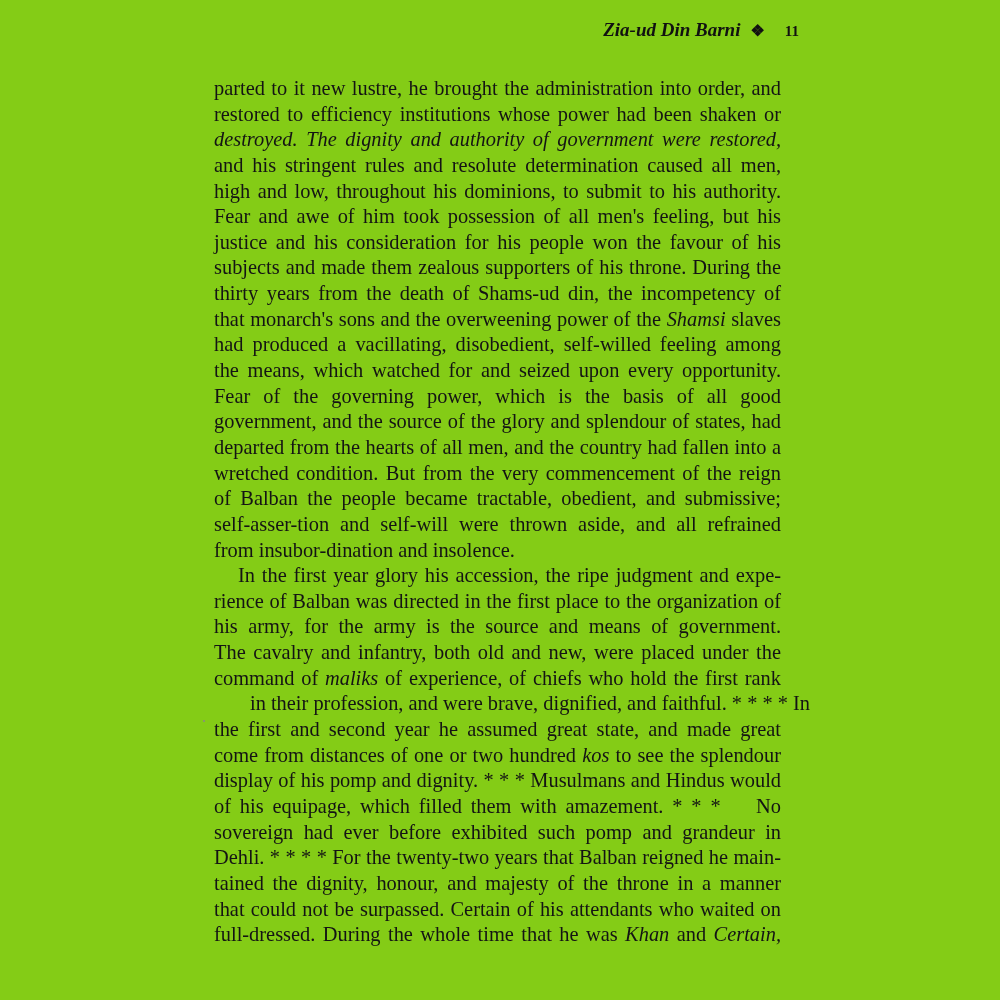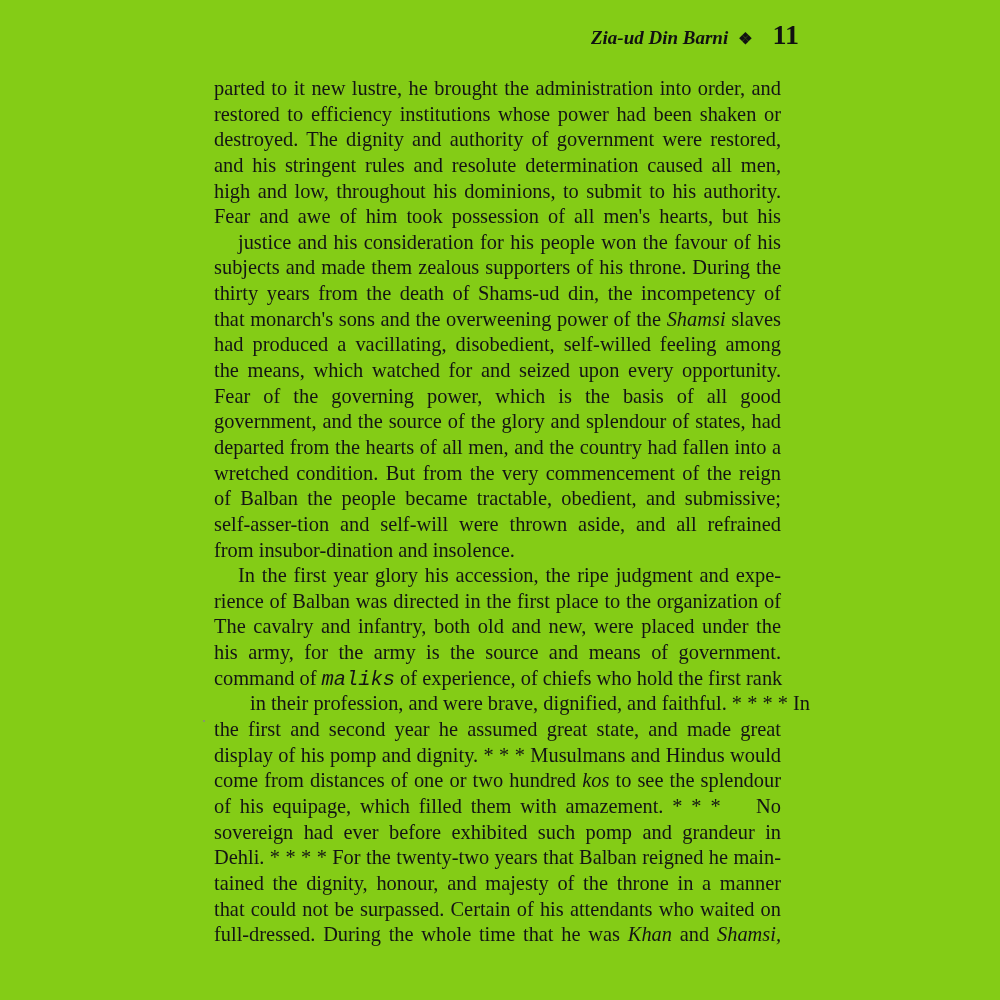--- a/index.html
+++ b/index.html
@@ -5,21 +5,21 @@
     html, body { margin: 0; padding: 0; background: #ffffff; }
     body { width: 1000px; height: 1000px; position: relative; overflow: hidden; }
     .page { position: absolute; left: 0; top: 0; width: 1000px; height: 1000px; background: #84cc16; padding-left: 16px; }
     .running-head {
       position: absolute; top: 19px; right: 217px;
       font-family: "Liberation Serif", serif; font-size: 19px; color: #111;
       display: flex; align-items: baseline; white-space: nowrap;
     }
     .running-head .title { font-style: italic; font-weight: bold; }
     .running-head .orn { margin: 0 0 0 10px; font-size: 16px; font-weight: bold; }
-    .running-head .num { margin-left: 20px; font-weight: bold; font-size: 28px; }
+    .running-head .num { margin-left: 20px; font-weight: bold; font-size: 15px; }
     .body-text {
       position: absolute; left: 214px; top: 76px; width: 567px;
       font-family: "Liberation Serif", serif; font-size: 20.4px; line-height: 25.65px;
       color: #141414;
     }
     .line {
       display: block; height: 25.65px; white-space: nowrap;
       text-align: justify; text-align-last: justify;
     }
     .line.last { text-align-last: left; }
@@ -33,51 +33,51 @@
   <div class="running-head">
     <span class="title">Zia-ud Din Barni</span>
     <span class="orn">❖</span>
     <span class="num">11</span>
   </div>
 
   <div class="body-text" id="body-text">
       <div>
         <span class="line"><span style="white-space: pre;">parted to it new lustre, he brought the administration into order, and</span></span>
         <span class="line"><span style="white-space: pre;">restored to efficiency institutions whose power had been shaken or</span></span>
-        <span class="line"><span style="white-space: pre;">destroyed. The dignity and authority of government were restored,</span></span>
+        <span class="line"><span style="white-space: pre; font-style: italic;">destroyed. The dignity and authority of government were restored,</span></span>
         <span class="line"><span style="white-space: pre;">and his stringent rules and resolute determination caused all men,</span></span>
         <span class="line"><span style="white-space: pre;">high and low, throughout his dominions, to submit to his authority.</span></span>
-        <span class="line"><span style="white-space: pre;">Fear and awe of him took possession of all men's hearts, but his</span></span>
-        <span class="line"><span style="white-space: pre; margin-left: 24px;">justice and his consideration for his people won the favour of his</span></span>
+        <span class="line"><span style="white-space: pre;">Fear and awe of him took possession of all men's feeling, but his</span></span>
+        <span class="line"><span style="white-space: pre;">justice and his consideration for his people won the favour of his</span></span>
         <span class="line"><span style="white-space: pre;">subjects and made them zealous supporters of his throne. During the</span></span>
         <span class="line"><span style="white-space: pre;">thirty years from the death of Shams-ud din, the incompetency of</span></span>
         <span class="line"><span style="white-space: pre;">that monarch's sons and the overweening power of the </span><em style="white-space: pre;">Shamsi</em><span style="white-space: pre;"> slaves</span></span>
         <span class="line"><span style="white-space: pre;">had produced a vacillating, disobedient, self-willed feeling among</span></span>
         <span class="line"><span style="white-space: pre;">the means, which watched for and seized upon every opportunity.</span></span>
         <span class="line"><span style="white-space: pre;">Fear of the governing power, which is the basis of all good</span></span>
         <span class="line"><span style="white-space: pre;">government, and the source of the glory and splendour of states, had</span></span>
         <span class="line"><span style="white-space: pre;">departed from the hearts of all men, and the country had fallen into a</span></span>
         <span class="line"><span style="white-space: pre;">wretched condition. But from the very commencement of the reign</span></span>
         <span class="line"><span style="white-space: pre; margin-top: 20px;">of Balban the people became tractable, obedient, and submissive;</span></span>
         <span class="line"><span style="white-space: pre;">self-asser-tion and self-will were thrown aside, and all refrained</span></span>
         <span class="line last"><span style="white-space: pre;">from insubor-dination and insolence.</span></span>
       </div>
       <div>
         <span class="line indent"><span style="white-space: pre;">In the first year glory his accession, the ripe judgment and expe-</span></span>
         <span class="line"><span style="white-space: pre;">rience of Balban was directed in the first place to the organization of</span></span>
+        <span class="line"><span style="white-space: pre;">his army, for the army is the source and means of government.</span></span>
         <span class="line"><span style="white-space: pre;">The cavalry and infantry, both old and new, were placed under the</span></span>
-        <span class="line"><span style="white-space: pre;">his army, for the army is the source and means of government.</span></span>
-        <span class="line"><span style="white-space: pre;">command of </span><em style="white-space: pre; font-family: Liberation Mono, monospace;">maliks</em><span style="white-space: pre;"> of experience, of chiefs who hold the first rank</span></span>
+        <span class="line"><span style="white-space: pre;">command of </span><em style="white-space: pre;">maliks</em><span style="white-space: pre;"> of experience, of chiefs who hold the first rank</span></span>
         <span class="line"><span style="white-space: pre; margin-left: 36px;">in their profession, and were brave, dignified, and faithful. * * * * In</span></span>
         <span class="line"><span style="white-space: pre;">the first and second year he assumed great state, and made great</span></span>
+        <span class="line"><span style="white-space: pre;">come from distances of one or two hundred </span><em style="white-space: pre;">kos</em><span style="white-space: pre;"> to see the splendour</span></span>
         <span class="line"><span style="white-space: pre;">display of his pomp and dignity. * * * Musulmans and Hindus would</span></span>
-        <span class="line"><span style="white-space: pre;">come from distances of one or two hundred </span><em style="white-space: pre;">kos</em><span style="white-space: pre;"> to see the splendour</span></span>
         <span class="line"><span style="white-space: pre;">of his equipage, which filled them with amazement. * * *    No</span></span>
         <span class="line"><span style="white-space: pre;">sovereign had ever before exhibited such pomp and grandeur in</span></span>
         <span class="line"><span style="white-space: pre; margin-top: 20px;">Dehli. * * * * For the twenty-two years that Balban reigned he main-</span></span>
         <span class="line"><span style="white-space: pre;">tained the dignity, honour, and majesty of the throne in a manner</span></span>
         <span class="line"><span style="white-space: pre;">that could not be surpassed. Certain of his attendants who waited on</span></span>
-        <span class="line"><span style="white-space: pre;">full-dressed. During the whole time that he was </span><em style="white-space: pre;">Khan</em><span style="white-space: pre;"> and </span><em style="white-space: pre;">Shamsi,</em></span>
+        <span class="line"><span style="white-space: pre;">full-dressed. During the whole time that he was </span><em style="white-space: pre;">Khan</em><span style="white-space: pre;"> and </span><em style="white-space: pre;">Certain,</em></span>
       </div>
     </div>
 
   <span class="speck" style="left:203px; top:720px;"></span>
 </div>
 
 </body></html>

